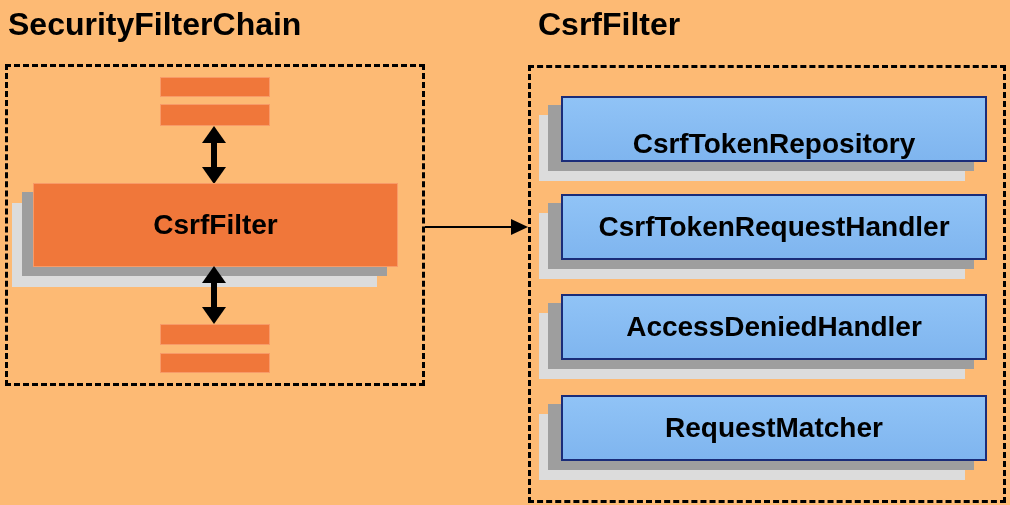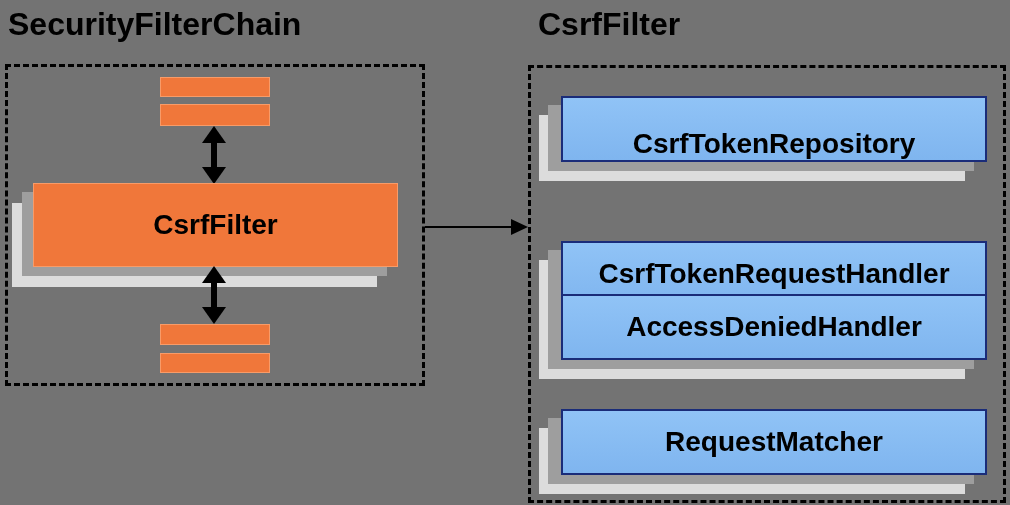--- a/index.html
+++ b/index.html
@@ -1,18 +1,18 @@
 <!DOCTYPE html>
 <html style="--orange-fill: #F0773A; --orange-edge: #F89B68; --blue-fill-top: #90C3F6; --blue-fill-bottom: #7FB5EF; --blue-border: #1A2C79; --shadow-dark: #9E9E9E; --shadow-light: #DCDCDC;"><head>
 <meta charset="utf-8">
 <style>
   html,body{margin:0;padding:0;background:#fff;}
   *,*::before,*::after{box-sizing:border-box;}
   .canvas{
-    position:relative;width:1010px;height:505px;background:#737373;overflow:hidden;
+    position:relative;width:1010px;height:505px;background:#fdba74;overflow:hidden;
     font-family:"Liberation Sans","DejaVu Sans",sans-serif;
   }
   .title{
     position:absolute;top:6px;font-size:32px;font-weight:bold;color:#000;
     white-space:nowrap;letter-spacing:0px;
   }
   .title.left{left:8px;}
   .title.right{left:538px;}
   .panel{position:absolute;border:3px dashed #000;background:transparent;}
   .left-panel{left:5px;top:64px;width:420px;height:322px;}
@@ -55,23 +55,23 @@
   
   .blue-box{
     position:absolute;left:30px;width:426px;height:66px;
     background:linear-gradient(180deg,var(--blue-fill-top,#90C3F6),var(--blue-fill-bottom,#7FB5EF));
     border:2px solid var(--blue-border,#1A2C79);
     box-shadow:-13px 9px 0 var(--shadow-dark,#9E9E9E),-22px 19px 0 var(--shadow-light,#DCDCDC);
     display:flex;align-items:center;justify-content:center;
     font-size:28px;font-weight:bold;color:#000;white-space:nowrap;
   }
   .box1{top:28px;align-items:flex-end;}
-  .box2{top:126px;margin-top:47px;}
+  .box2{top:126px;}
   .box3{top:226px;}
-  .box4{top:341px;}
+  .box4{top:327px;}
 </style>
 </head>
 <body>
 
 <div class="canvas">
 
   <div class="title left">SecurityFilterChain</div>
   <div class="title right">CsrfFilter</div>
 
   <div class="panel left-panel">

